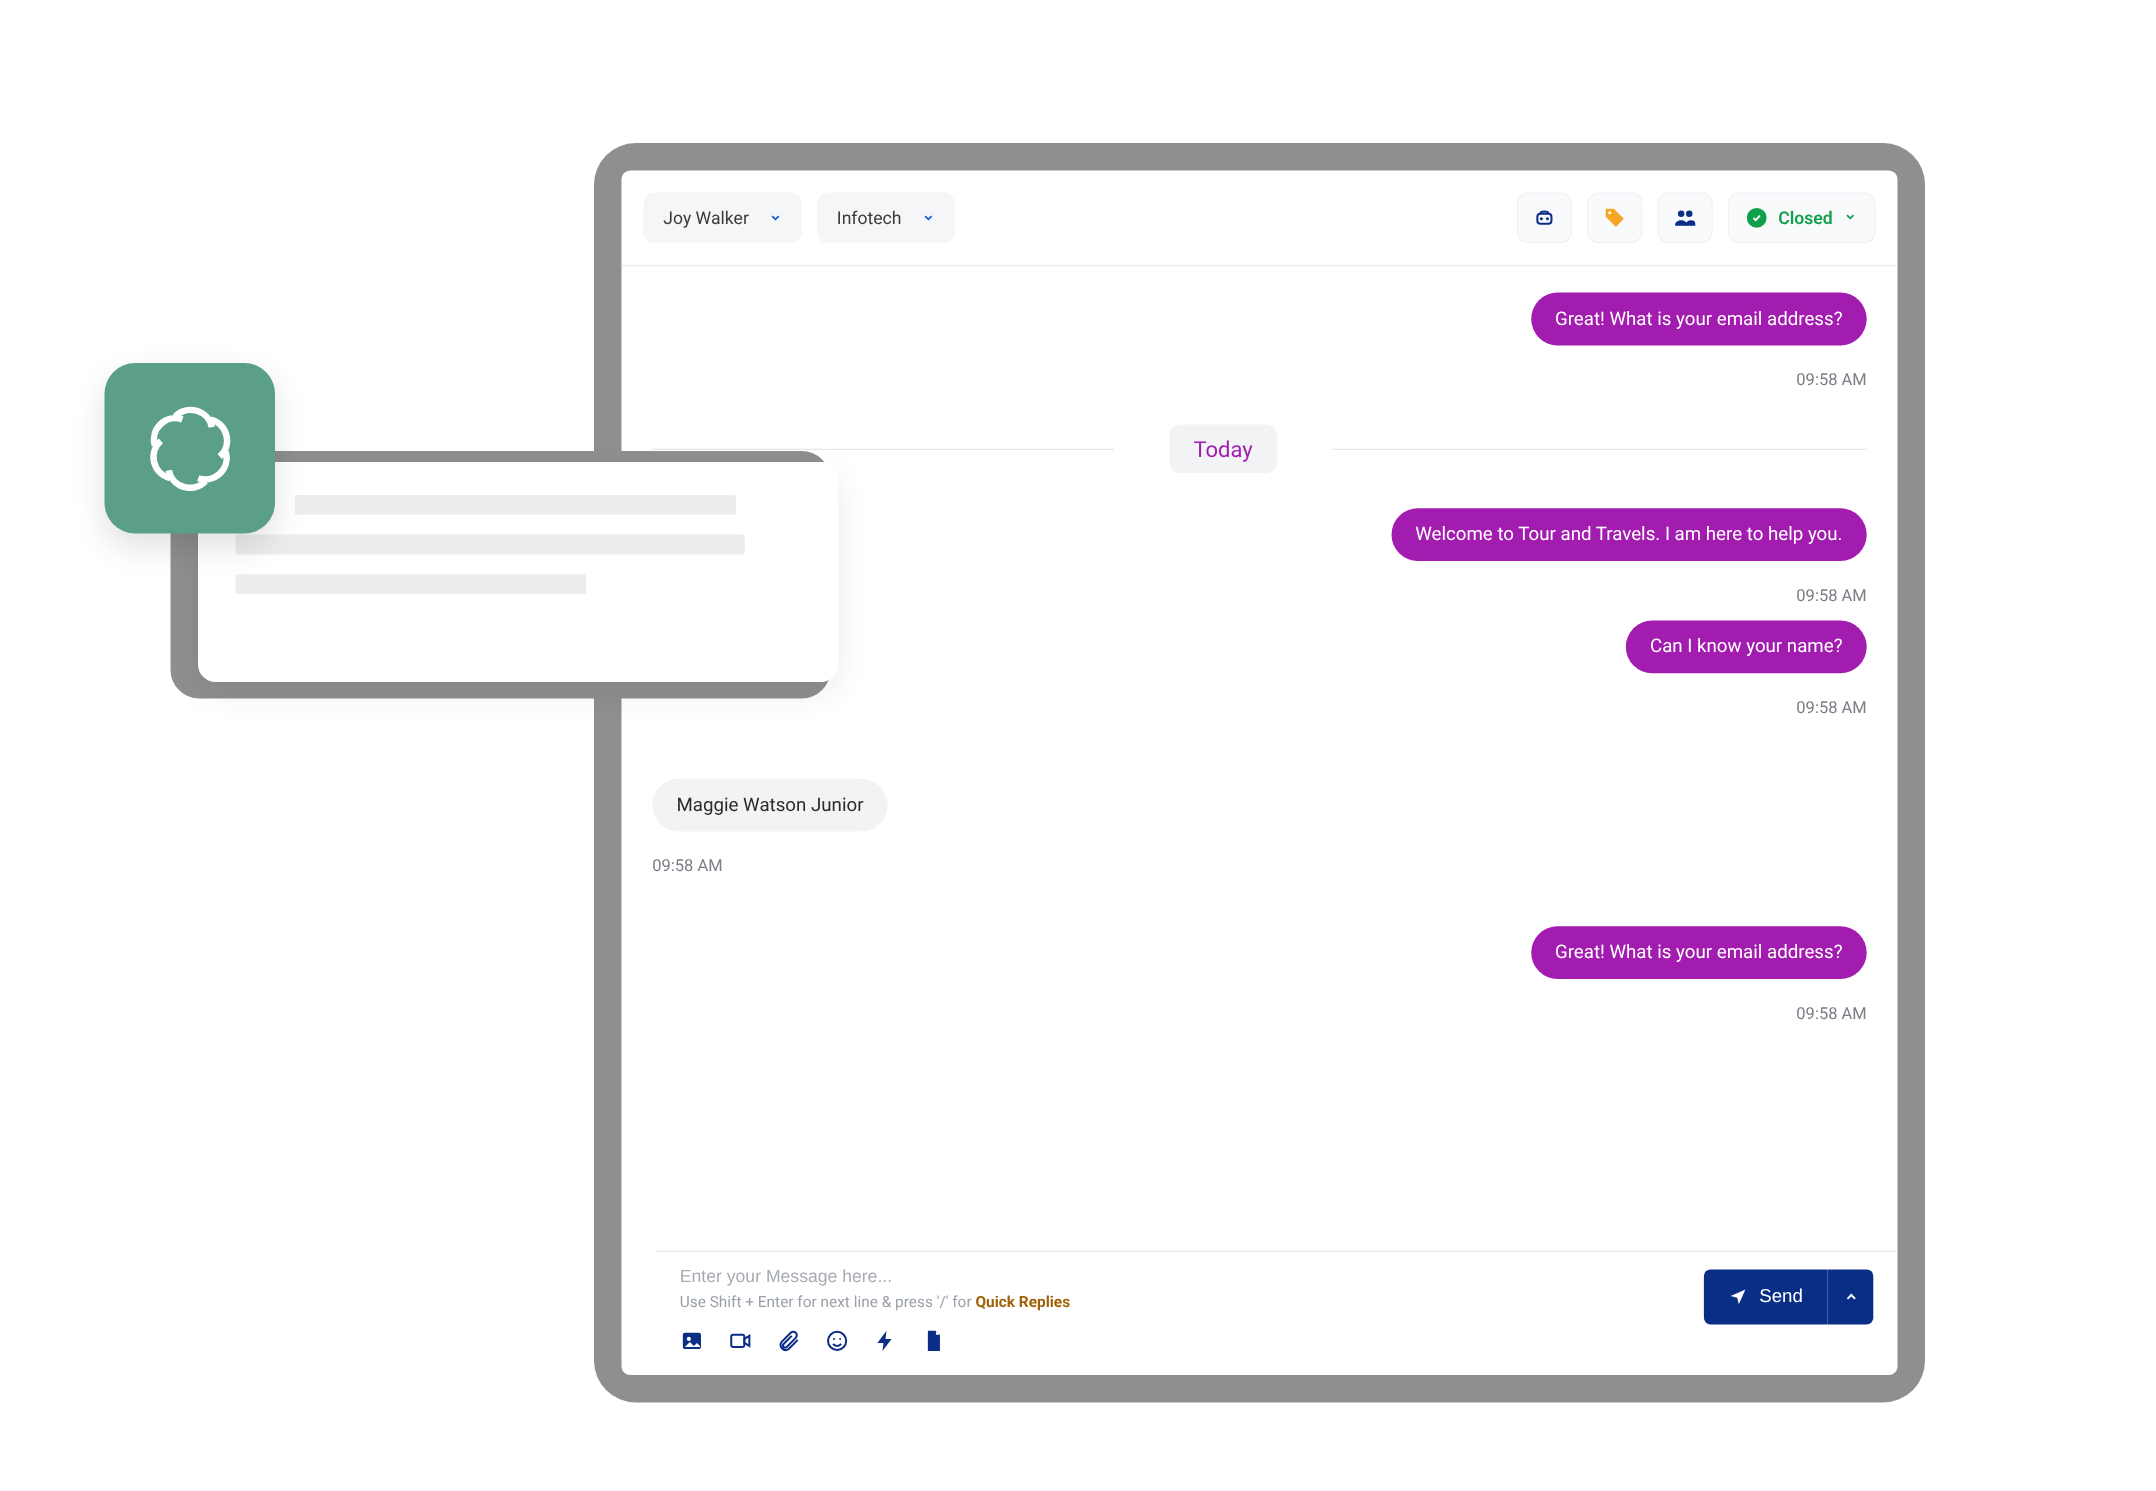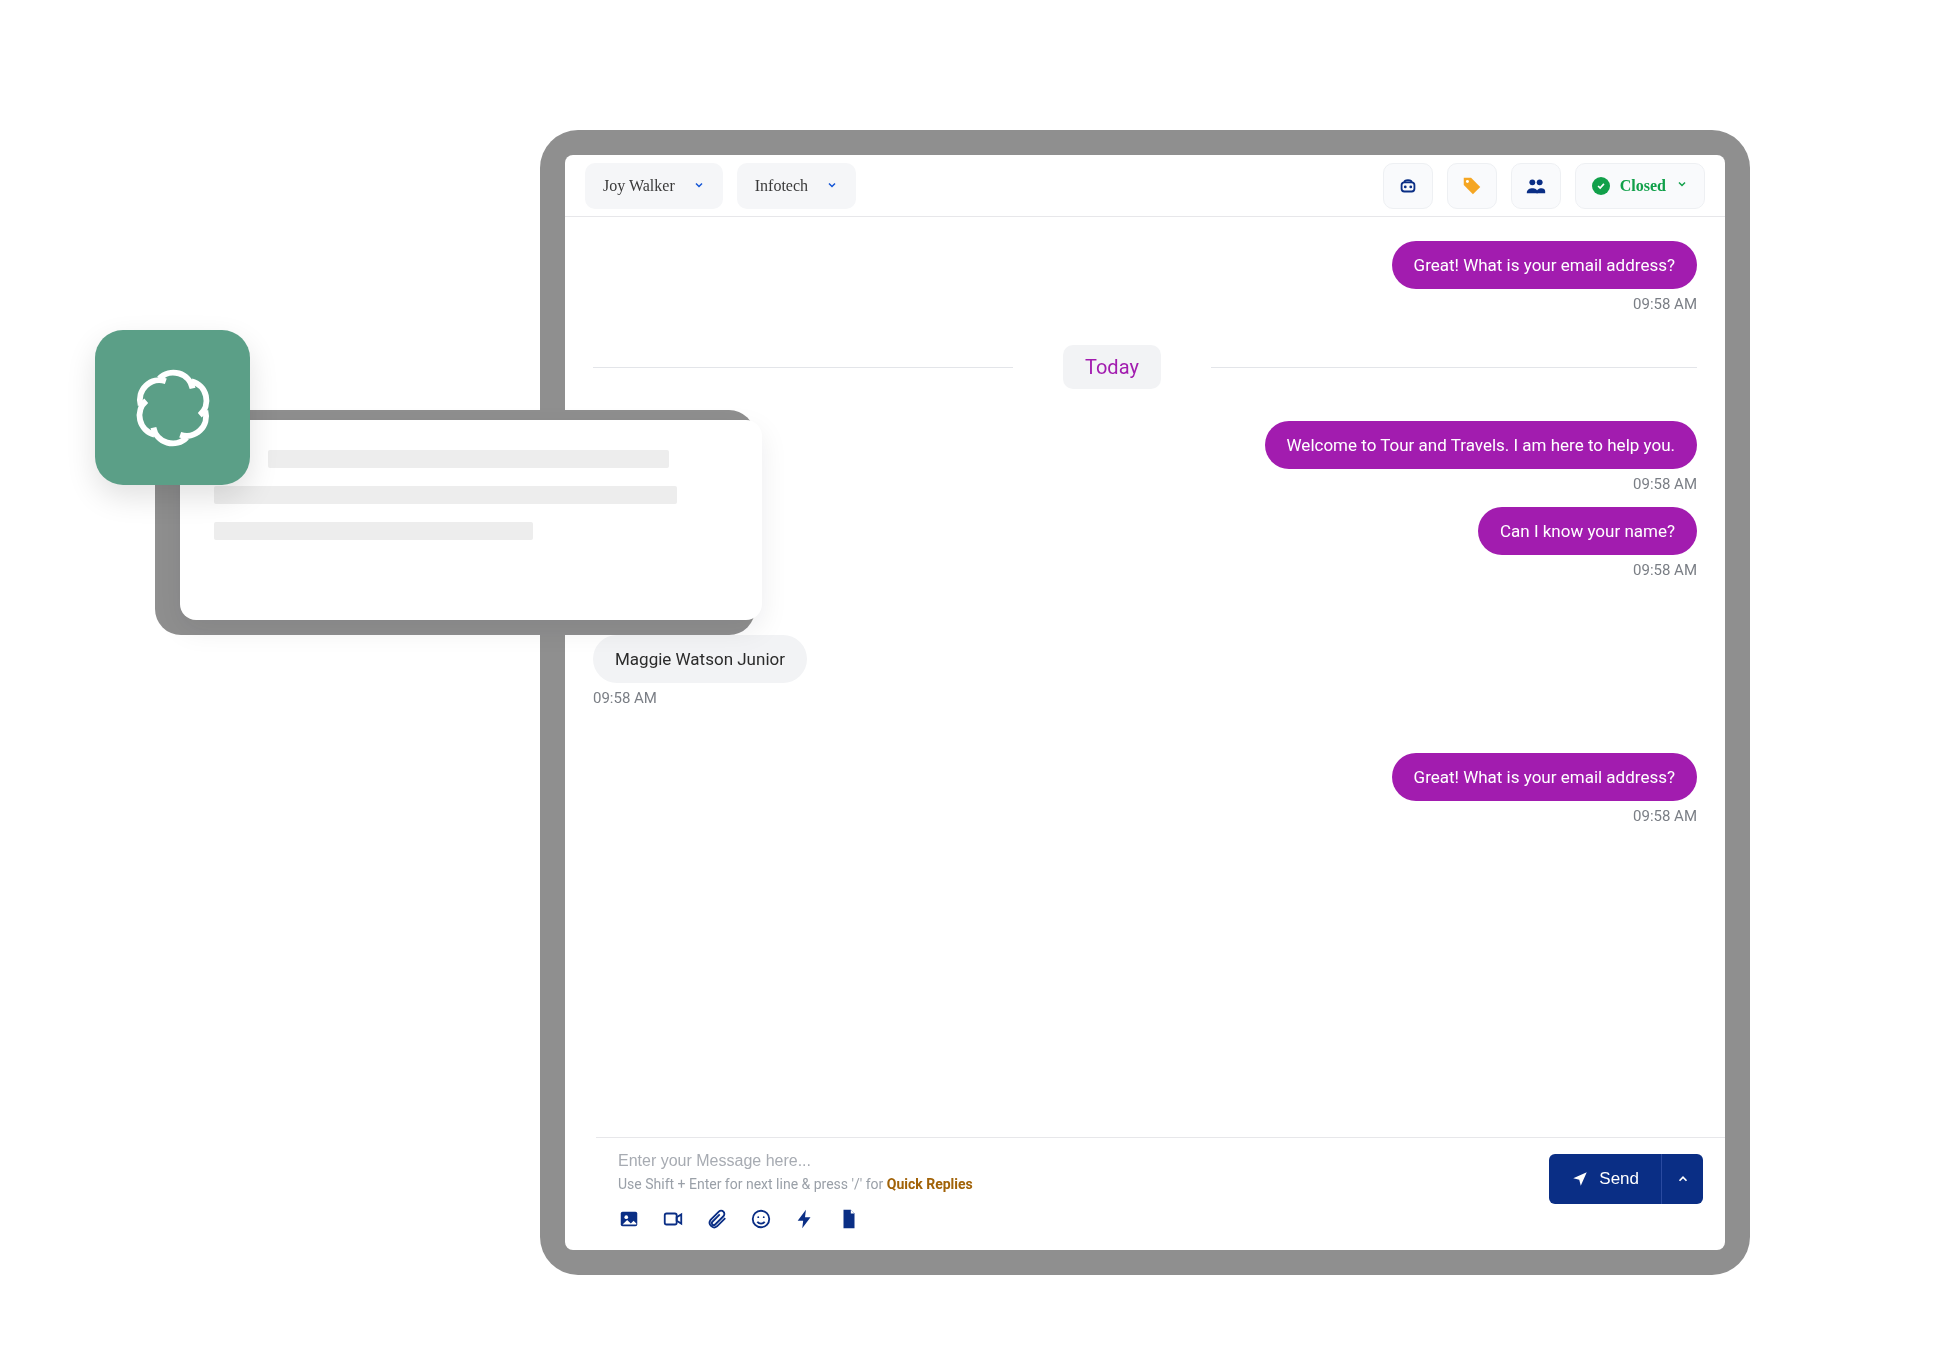--- a/index.html
+++ b/index.html
@@ -27,27 +27,26 @@
     height: 100%;
     background: #ffffff;
     border-radius: 8px;
     display: flex;
     flex-direction: column;
     overflow: hidden;
   }
 
   
   .topbar {
-    height: 62px;
+    height: 87px;
     border-bottom: 1px solid #e7e7ea;
     display: flex;
     align-items: center;
     padding: 0 20px;
     gap: 14px;
-    font-family: Liberation Serif, serif;
   }
   .pill-select {
     background: #f5f6f8;
     border-radius: 10px;
     height: 46px;
     display: flex;
     align-items: center;
     padding: 0 18px;
     gap: 18px;
     font-size: 16px;
@@ -107,21 +106,21 @@
     max-width: 640px;
   }
   .bubble-in {
     background:#f2f3f5;
     color:#2b2b2b;
     font-size:17px;
     padding:14px 22px;
     border-radius:24px;
     max-width: 640px;
   }
-  .ts { font-size:15px; color:#7a7e85; margin-top:6px; }
+  .ts { font-size:15px; color:#7a7e85; margin-top:22px; }
   .divider-row {
     display:flex; align-items:center; margin: 18px 0 26px 0;
   }
   .divider-line { flex:1; height:1px; background:#e3e5e9; }
   .divider-gap { width: 40px; }
   .day-chip {
     background:#f2f3f5;
     color:#a21caf;
     font-size:20px;
     padding:10px 22px;

